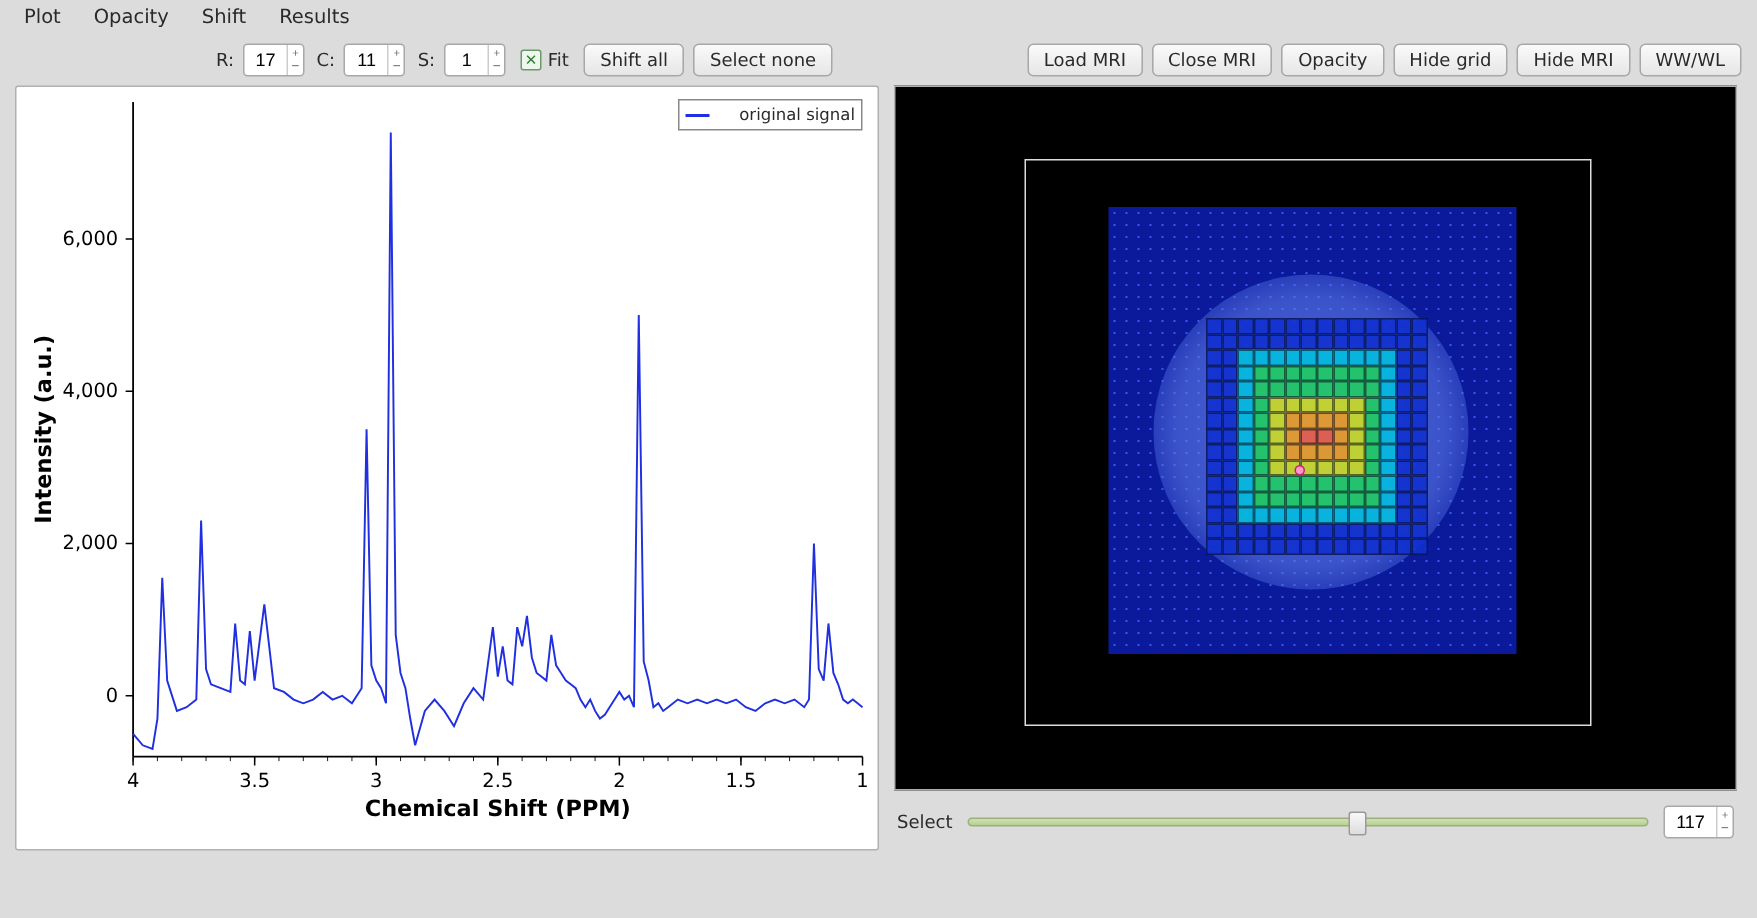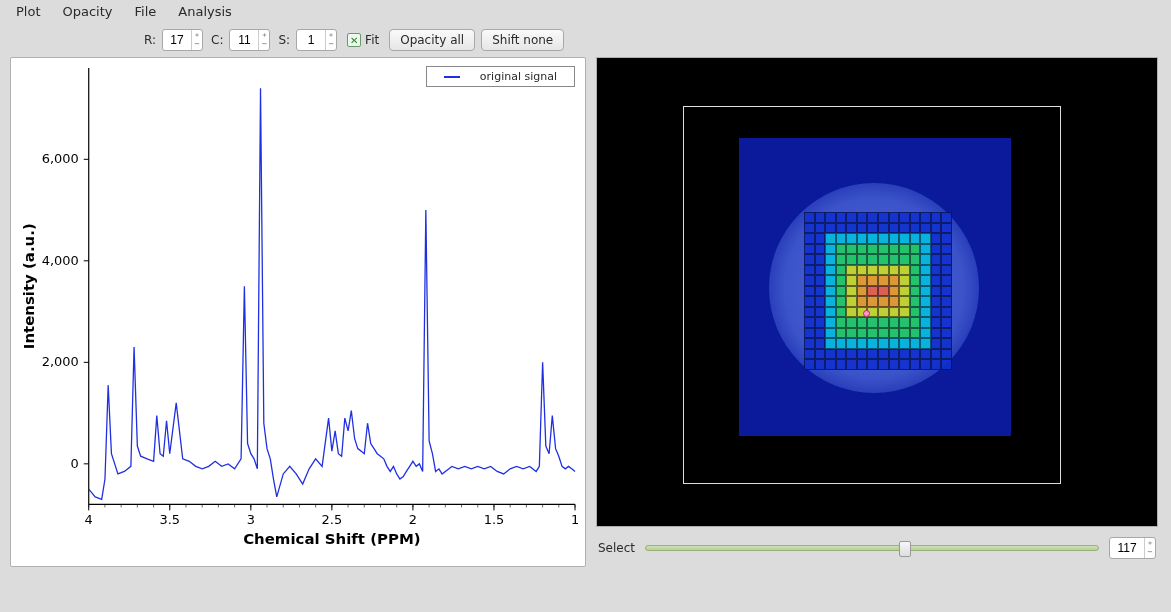--- a/index.html
+++ b/index.html
@@ -148,21 +148,21 @@
     border-radius: 2px;
   }
   
   .plot-svg { position: absolute; inset: 0; }
   .legend {
     position: absolute;
     top: 8px;
     right: 10px;
     border: 1px solid #888;
     background: #fff;
-    padding: 3px 17px;
+    padding: 3px 4px;
     font-size: 11px;
     display: flex;
     align-items: center;
     gap: 20px;
   }
   .legend .line { width: 16px; height: 2px; background: #2030e0; }
   
   .mri-frame {
     position: absolute;
     border: 1px solid #ddd;
@@ -215,22 +215,22 @@
     border: 1px solid #c02070;
     border-radius: 50%;
   }
 </style>
 </head>
 <body>
 
 <div class="menubar">
   <span>Plot</span>
   <span>Opacity</span>
-  <span>File</span>
-  <span>Analysis</span>
+  <span>Shift</span>
+  <span>Results</span>
 </div>
 
 <div class="toolbar-row">
   <div class="toolbar-left">
     <span class="lbl">R:</span>
     <span class="spin">
       <input value="17" style="">
       <span class="arrows">＋<br>−</span>
     </span>
     <span class="lbl">C:</span>
@@ -240,22 +240,30 @@
     </span>
     <span class="lbl">S:</span>
     <span class="spin">
       <input value="1" style="">
       <span class="arrows">＋<br>−</span>
     </span>
     <span class="fit-check">
       <span class="box">✕</span>
       <span>Fit</span>
     </span>
-    <span class="btn">Opacity all</span>
-    <span class="btn">Shift none</span>
+    <span class="btn">Shift all</span>
+    <span class="btn">Select none</span>
+  </div>
+  <div class="toolbar-right">
+    <span class="btn">Load MRI</span>
+    <span class="btn">Close MRI</span>
+    <span class="btn">Opacity</span>
+    <span class="btn">Hide grid</span>
+    <span class="btn">Hide MRI</span>
+    <span class="btn">WW/WL</span>
   </div>
 </div>
 
 <div class="content">
   <div class="panel left-panel">
     <svg class="plot-svg" viewBox="0 0 576 510">
       <g id="plot-g">
           <line x1="78" y1="10" x2="78" y2="448" stroke="#000" stroke-width="1.2"></line>
           <line x1="78" y1="448" x2="566" y2="448" stroke="#000" stroke-width="1.2"></line>
           <line x1="73" y1="407.25581395348837" x2="78" y2="407.25581395348837" stroke="#000"></line>

